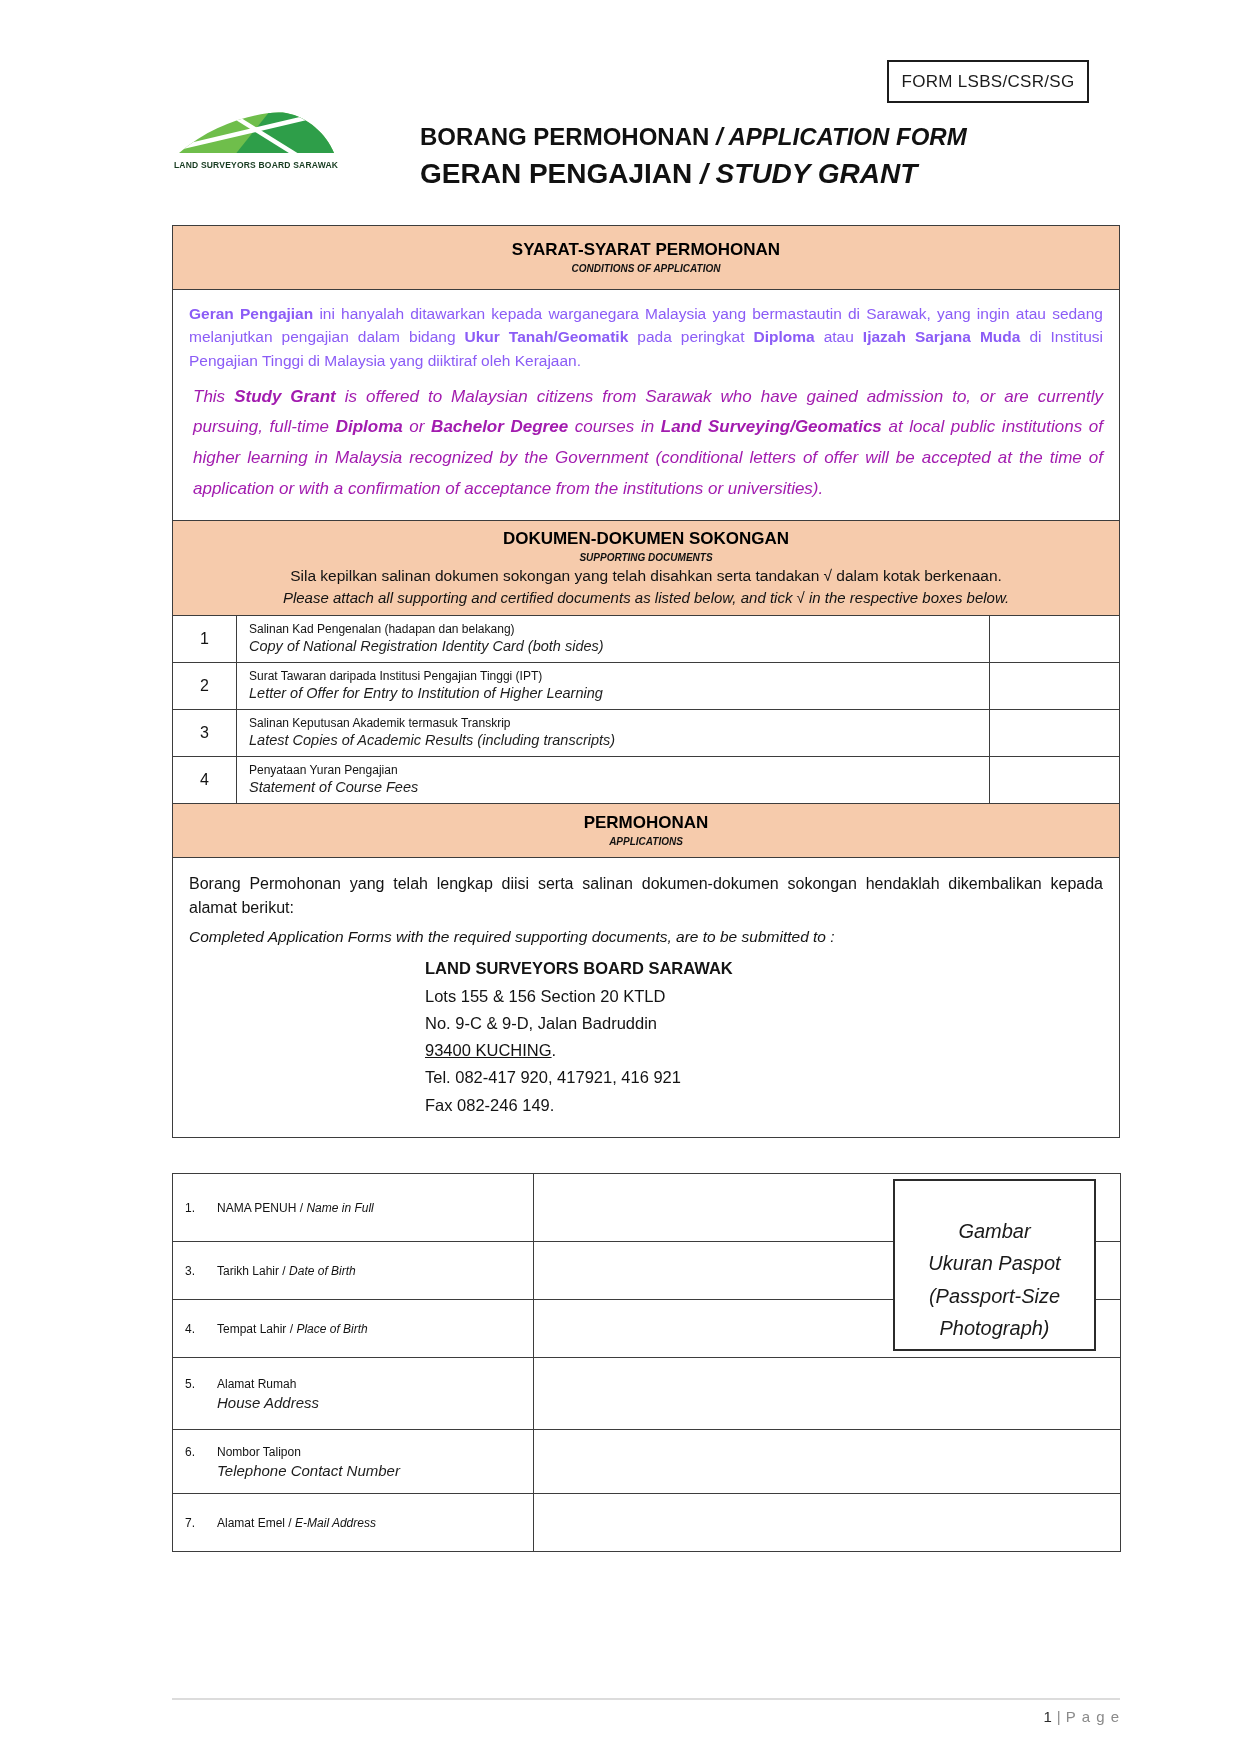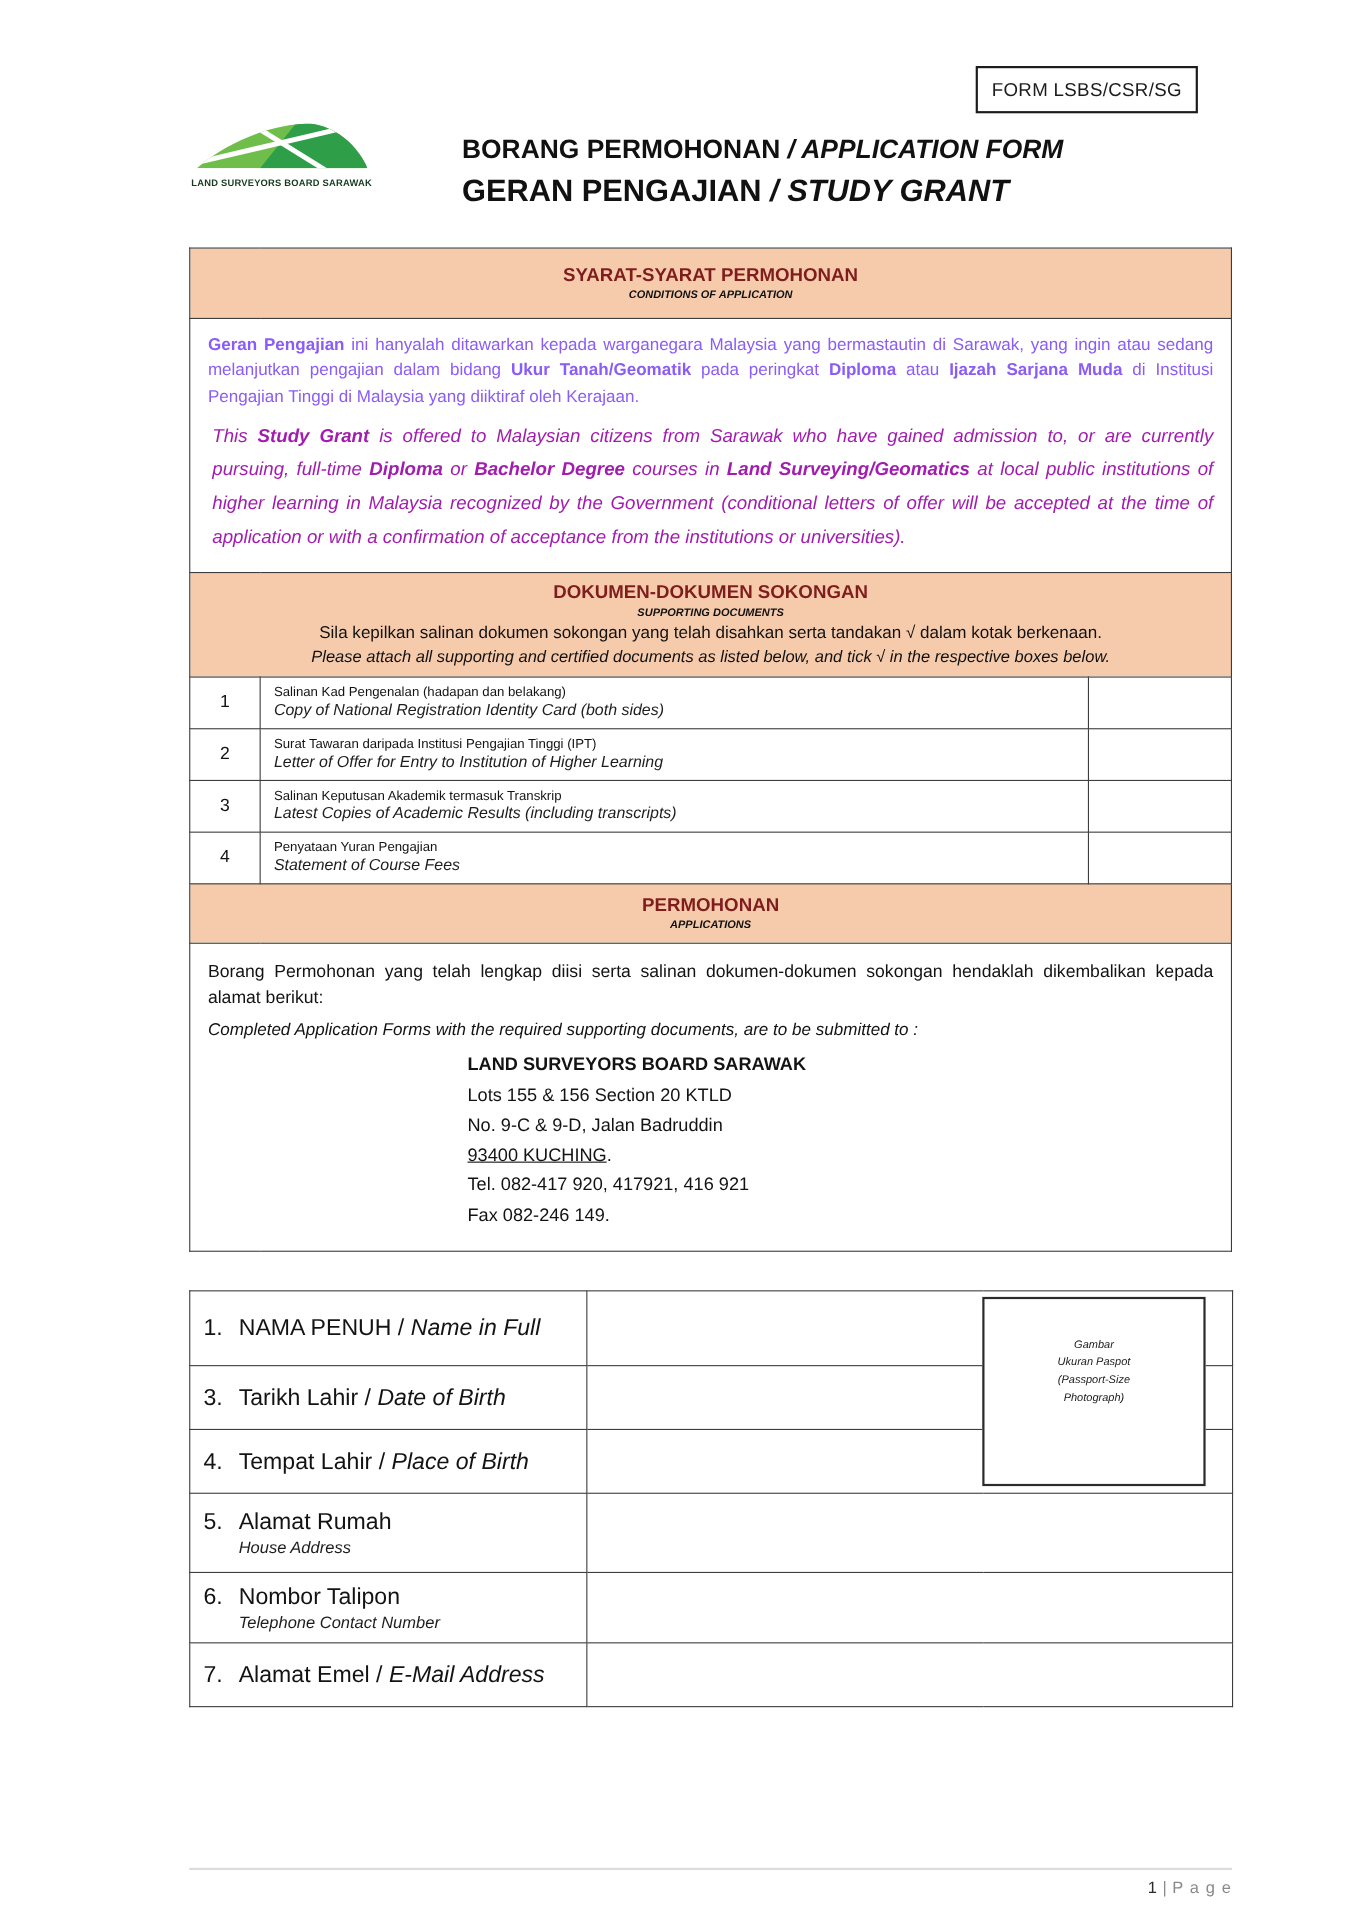--- a/index.html
+++ b/index.html
@@ -38,21 +38,21 @@
   .rs-i{font-style:italic;}
   .rs-bi{font-weight:700;font-style:italic;}
   .rs-bism{font-weight:700;font-style:italic;font-size:0.82em;}
   
   .main-table{
     position:absolute;left:172px;top:225px;width:948px;
     border-collapse:collapse;table-layout:fixed;
   }
   .main-table td{border:1.6px solid var(--border-dark);vertical-align:middle;}
   .hdr-cell{background:var(--peach);text-align:center;padding:7px 10px;}
-  .hdr-my{font-weight:700;font-size:17px;line-height:1.35;color:#7f1d1d;}
+  .hdr-my{font-weight:700;font-size:17px;line-height:1.35;color:#000000;}
   .hdr-en{font-weight:700;font-style:italic;font-size:10px;line-height:1.4;color:#111;}
   .hdr-note-my{font-size:15.5px;line-height:1.4;color:#111;}
   .hdr-note-en{font-style:italic;font-size:15px;line-height:1.4;color:#111;}
   .body-cell{background:#fff;padding:6px 16px 10px 16px;}
   .para-my{font-size:15.5px;line-height:1.5;text-align:justify;margin:6px 0 10px 0;color:#8b5cf6;}
   .para-en{font-style:italic;font-size:17px;line-height:1.8;text-align:justify;margin:10px 0 6px 4px;color:#a21caf;}
   .doc-num{width:64px;text-align:center;font-size:16px;color:#131313;}
   .doc-desc{padding:4px 12px;}
   .doc-tick{width:130px;background:#fff;}
   .doc-my{font-size:12px;line-height:1.3;color:#131313;}
@@ -62,29 +62,29 @@
   .address{margin:2px 0 8px 236px;font-size:16.5px;line-height:1.65;color:#131313;}
   .addr-name{font-weight:700;}
   .addr-city-underline{text-decoration:underline;}
   
   .section-a{position:absolute;left:172px;top:1173px;width:948px;}
   .seca-table{width:948px;border-collapse:collapse;table-layout:fixed;}
   .seca-table td{border:1.6px solid var(--border-dark);vertical-align:middle;background:#fff;}
   .seca-hdr{background:var(--gray-header);height:48px;padding-left:12px;font-size:17px;color:#111;}
   .seca-no{display:inline-block;width:34px;font-weight:700;}
   .fld-label{padding:4px 4px 4px 12px;}
-  .fld-line{font-size:21px;color:#131313;}
+  .fld-line{font-size:12px;color:#131313;}
   .fno{display:inline-block;width:32px;}
   .fld-en-line{font-style:italic;font-size:15px;color:#1d1d1d;margin-left:32px;margin-top:3px;}
   .fld-value{background:#fff;}
   .umur-cell{padding-left:14px;font-size:16.5px;color:#131313;}
   .photo-box{
     position:absolute;left:721px;top:6px;width:203px;height:172px;
     background:#fff;border:2px solid #2b2b2b;z-index:3;
-    text-align:center;font-style:italic;font-size:10px;line-height:1.62;
+    text-align:center;font-style:italic;font-size:20px;line-height:1.62;
     padding-top:34px;color:#1a1a1a;
   }
   
   .footer-line{position:absolute;left:172px;top:1698px;width:948px;height:2px;background:#dcdcdc;}
   .footer-page{position:absolute;left:172px;top:1708px;width:948px;text-align:right;font-size:15px;}
   .pg-num{color:#2b2b2b;}
   .pg-sep{color:#8a8a8a;margin:0 5px;}
   .pg-word{color:#8a8a8a;letter-spacing:1px;}
 </style>
 </head>

